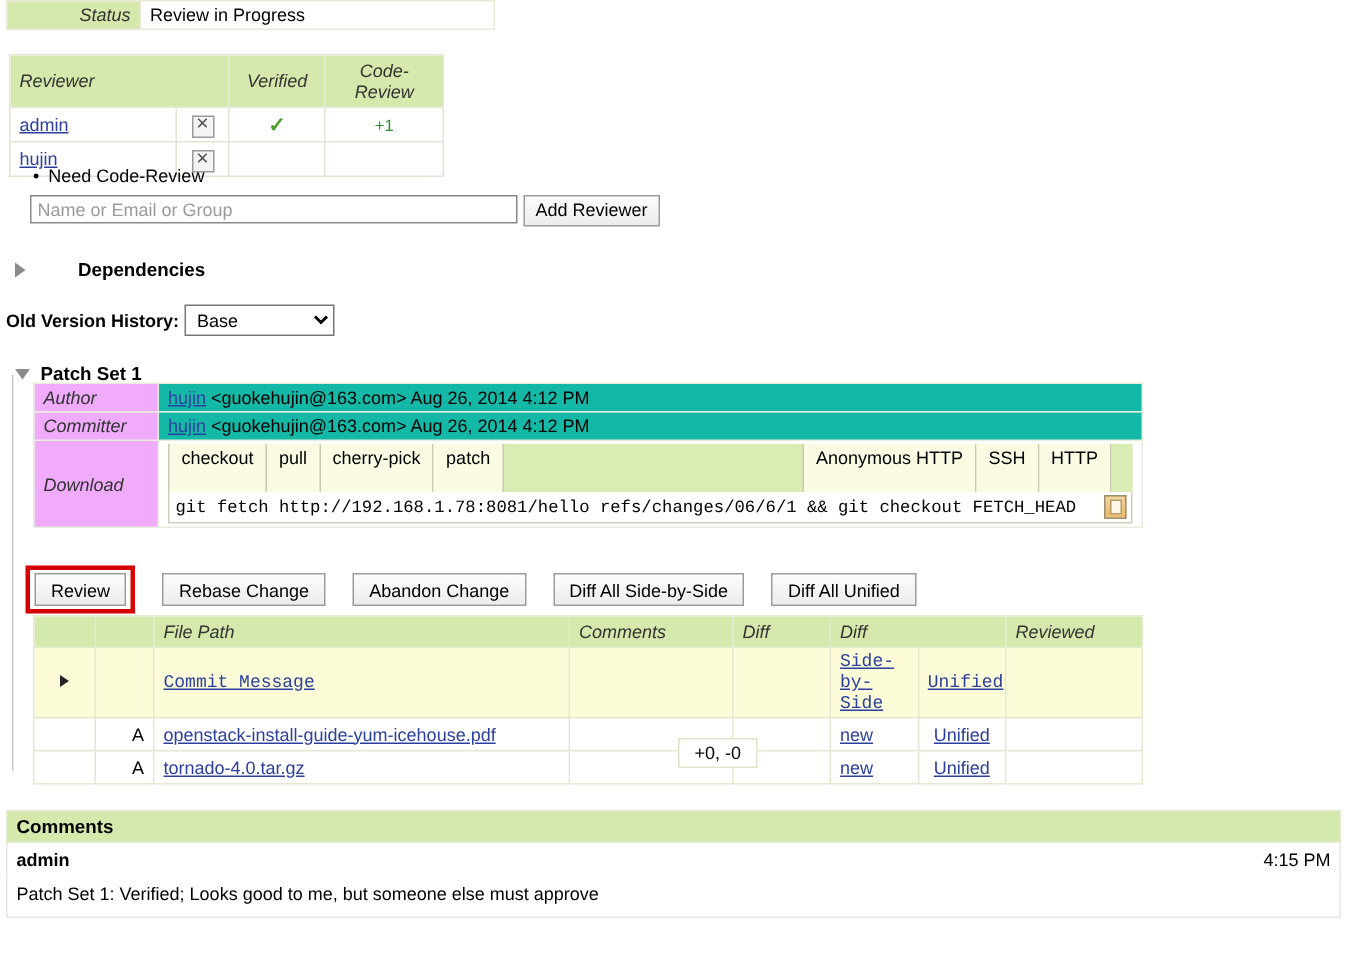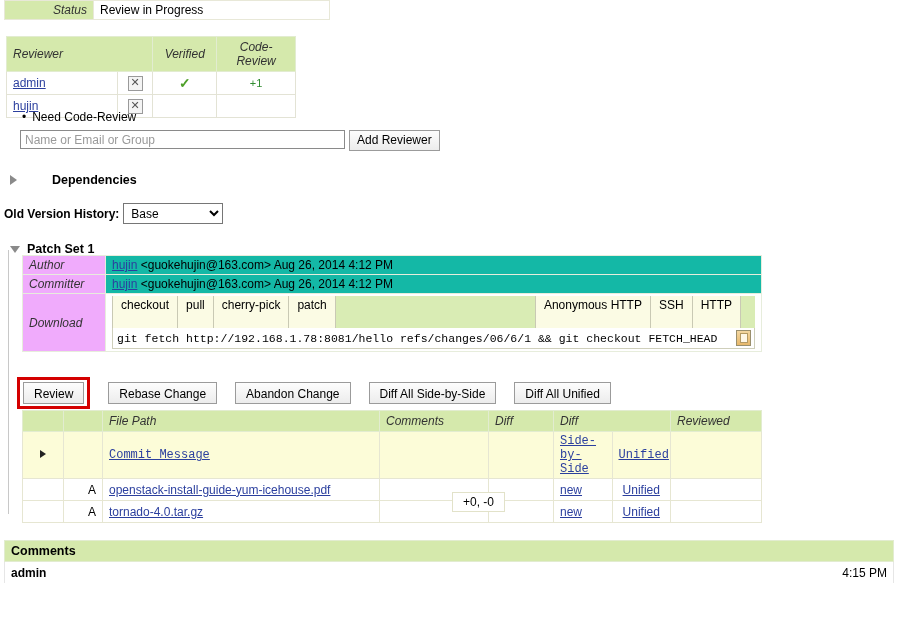--- a/index.html
+++ b/index.html
@@ -583,13 +583,14 @@
   </table>
 </div>
 <div id="totals">+0, -0</div>
 
 <div id="comments">
   <div id="comments-head">Comments</div>
   <div class="cm-meta">
     <span class="cm-author">admin</span>
     <span class="cm-time">4:15 PM</span>
   </div>
+  <div class="cm-body">Patch Set 1: Verified; Looks good to me, but someone else must approve</div>
 </div>
 
 </body></html>

